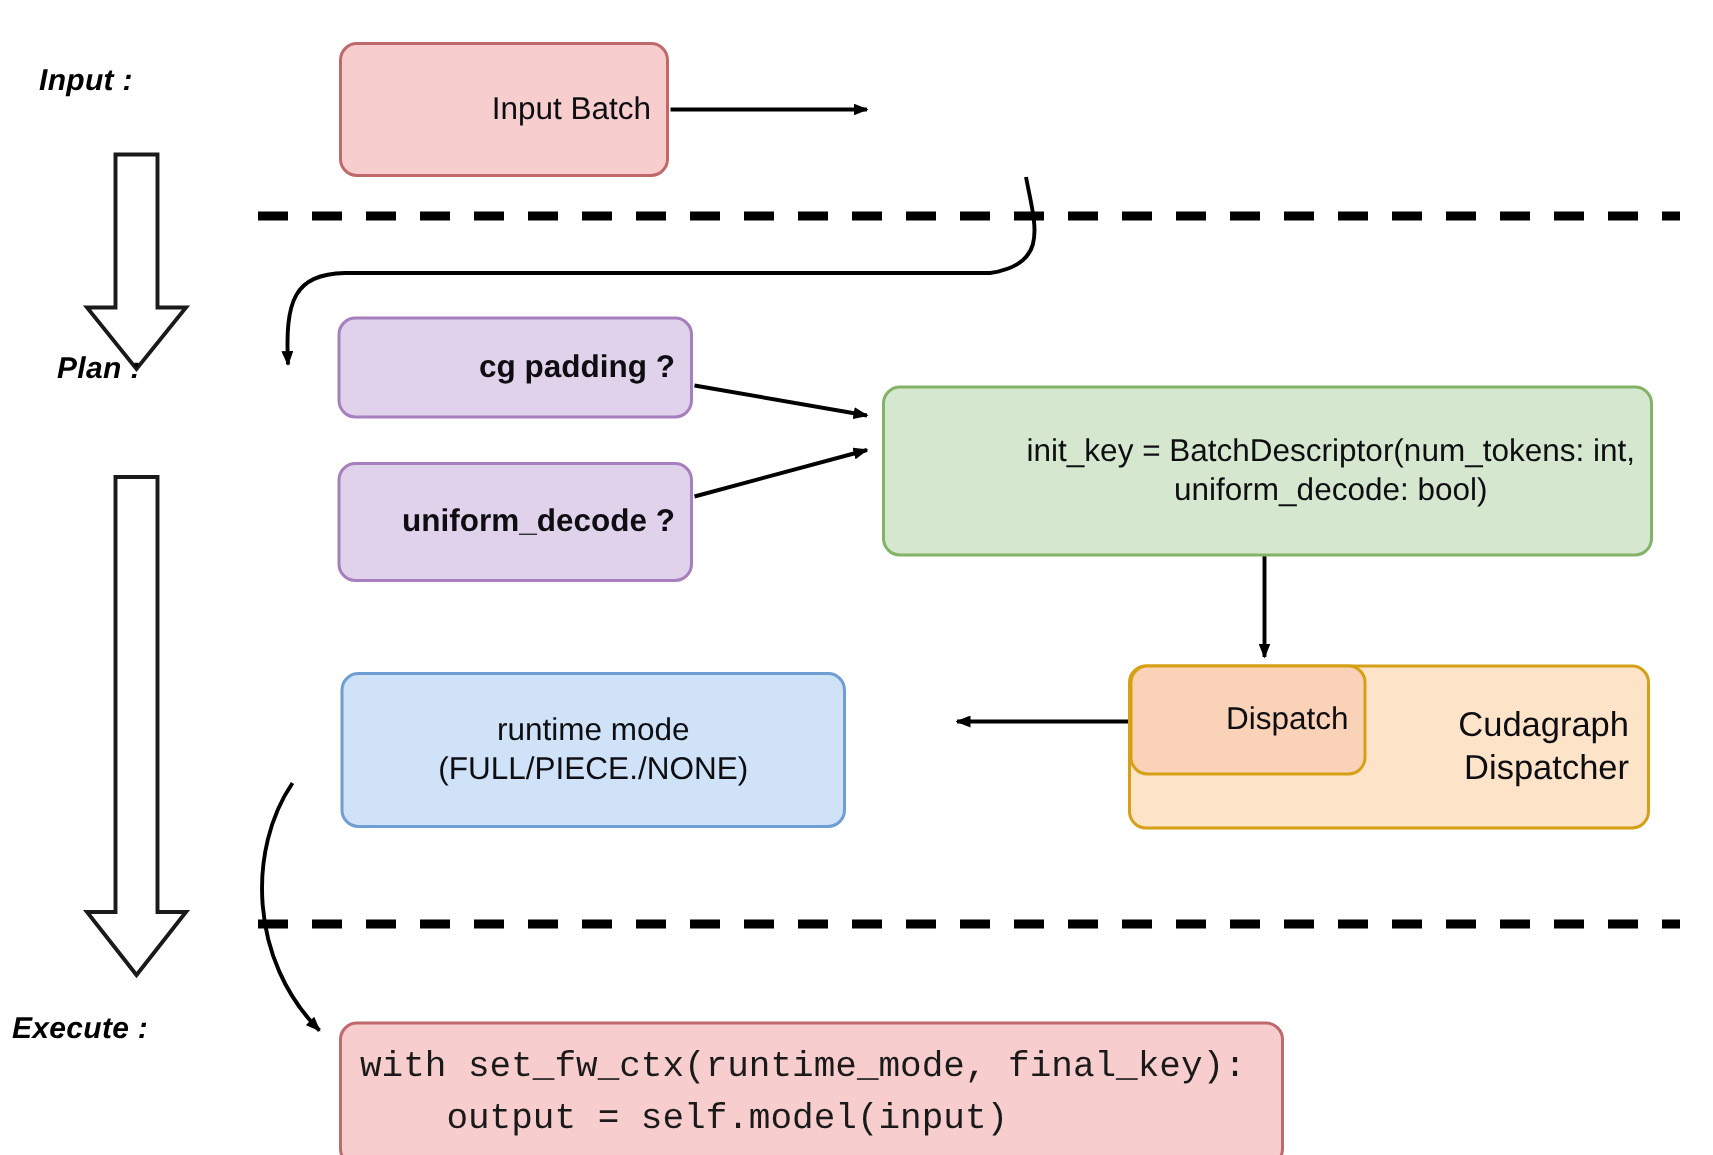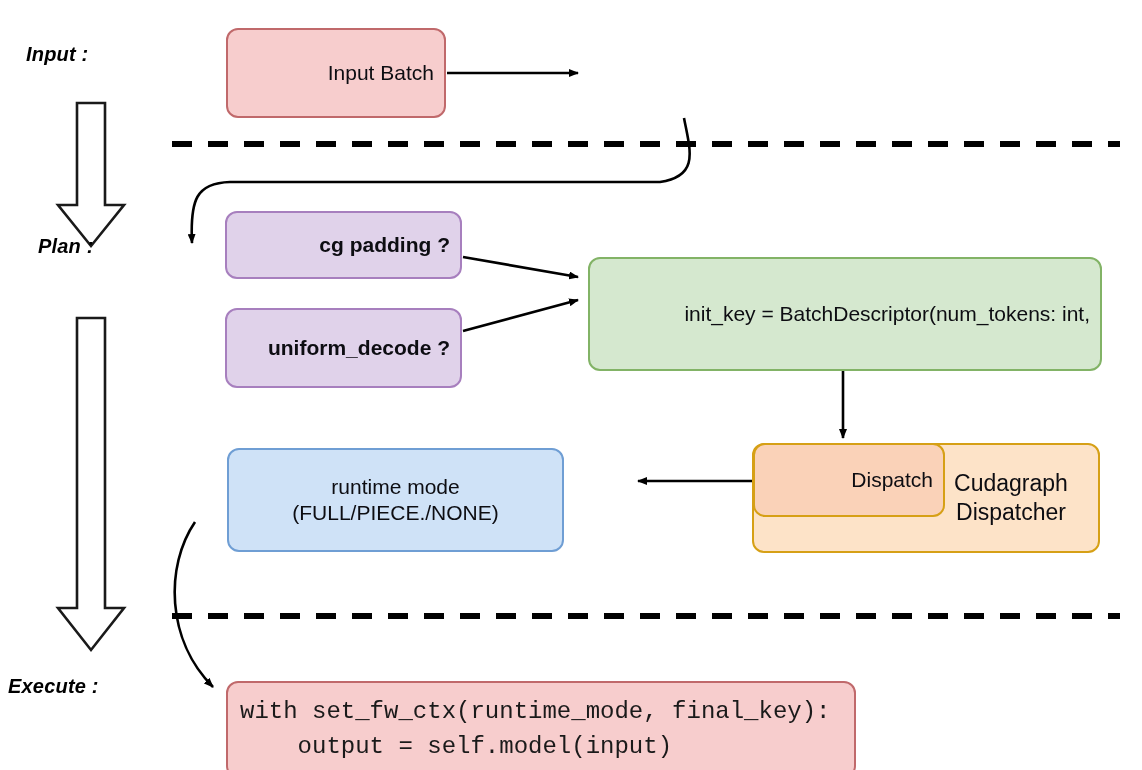--- a/index.html
+++ b/index.html
@@ -84,21 +84,21 @@
   .node-orange-inner {
     background: #fad2b8;
     border-color: #d6a016;
   }
   .cg-caption {
     position: absolute;
     right: 12px;
     top: 50%;
     transform: translateY(-50%);
     width: 150px;
-    text-align: center;
+    text-align: right;
     font-size: 23px;
     line-height: 1.28;
     color: #0d0d12;
   }
   .node-code {
     background: #f7cdcd;
     border-color: #c0696b;
     justify-content: flex-start;
     align-items: center;
     font-family: "Liberation Mono", "DejaVu Sans Mono", monospace;
@@ -160,37 +160,38 @@
     <span>cg padding ?</span>
   </div>
 
   <div class="node node-purple" style="left:225px; top:308px; width:237px; height:80px;">
     <span>uniform_decode ?</span>
   </div>
 
   <div class="node node-green" style="left:588px; top:225px; width:514px; height:114px;">
     <span>
       <span>init_key = BatchDescriptor(num_tokens: int,</span><br>
+      <span>uniform_decode: bool)</span>
     </span>
   </div>
 
   <div class="node node-blue" style="left:227px; top:448px; width:337px; height:104px;">
     <span>
       <span>runtime mode (FULL/PIECE./NONE)</span><br>
     </span>
   </div>
 
   <div class="node node-orange-outer" style="left:752px; top:443px; width:348px; height:110px;">
     <div class="cg-caption">
       <span>Cudagraph</span><br>
       <span>Dispatcher</span>
     </div>
   </div>
 
-  <div class="node node-orange-inner" style="left:753px; top:443px; width:192px; height:74px;">
+  <div class="node node-orange-inner" style="left:753px; top:443px; width:158px; height:74px;">
     <span>Dispatch</span>
   </div>
 
   <div class="node node-code" style="left:226px; top:653px; width:630px; height:97px;">
     <span class="code-lines"><span>with set_fw_ctx(runtime_mode, final_key):</span><br><span>    output = self.model(input)</span></span>
   </div>
 
 </div>
 
 </body></html>

